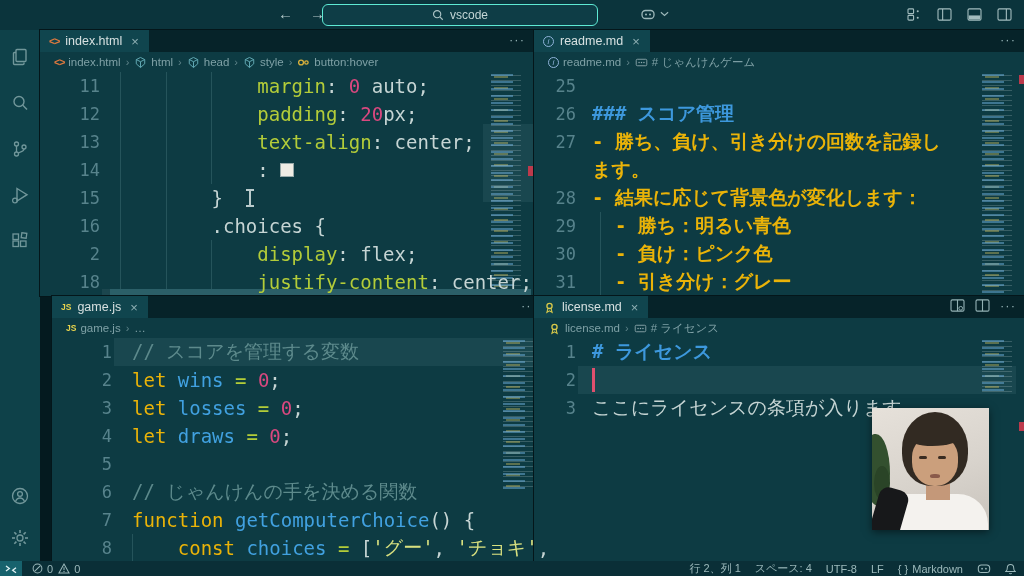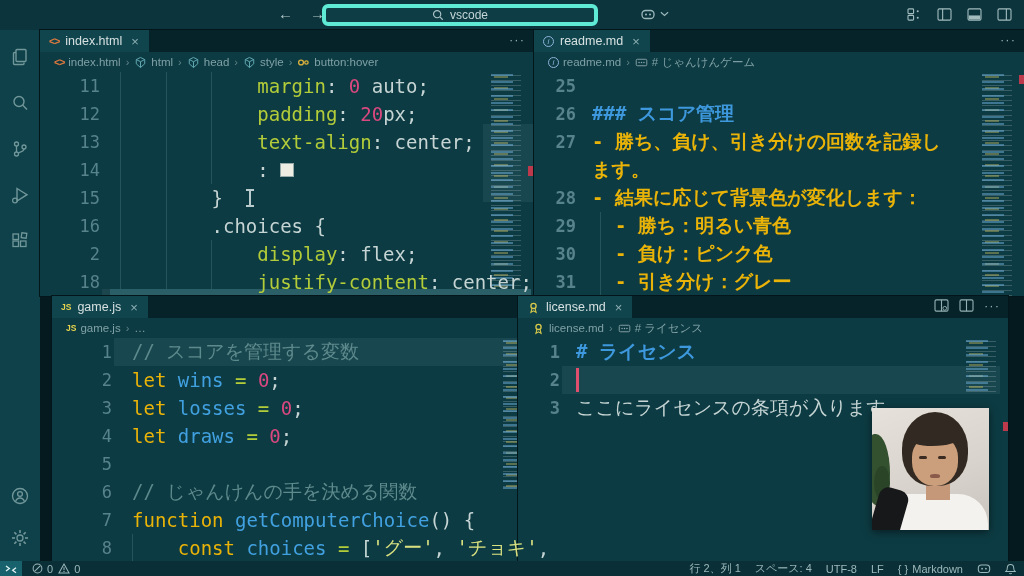--- a/index.html
+++ b/index.html
@@ -8,38 +8,38 @@
     position:relative; width:1024px; height:576px; overflow:hidden;
     background:#041a1f; font-family:"Liberation Sans",sans-serif;
     color:#c6d5d4;
   }
   
   .titlebar{position:absolute;left:0;top:0;width:1024px;height:30px;background:#0b343c;}
   .nav-arrows{position:absolute;left:278px;top:5px;display:flex;gap:17px;color:#b7cccd;font-size:15px;}
   .nav-arrows span{cursor:default;}
   .searchbox{
     position:absolute;left:322px;top:4px;width:276px;height:22px;
-    background:#0e3d46;border:4px solid #5eead4;border-radius:6px;
+    background:#0e3d46;border:1px solid #5eead4;border-radius:6px;
     display:flex;align-items:center;justify-content:center;gap:6px;
     color:#c4d6d6;font-size:12px;
   }
   .copilot-btn{position:absolute;left:640px;top:7px;display:flex;align-items:center;gap:4px;color:#9db8ba;}
   .winicons{position:absolute;right:12px;top:8px;display:flex;gap:15px;}
   
   .activitybar{position:absolute;left:0;top:30px;width:40px;height:531px;background:#0e4149;
     display:flex;flex-direction:column;align-items:center;padding-top:16px;}
   .ab-top{display:flex;flex-direction:column;gap:24px;align-items:center;}
   .ab-bottom{position:absolute;bottom:12px;display:flex;flex-direction:column;gap:20px;align-items:center;}
   .ab-ic{width:22px;height:22px;display:flex;align-items:center;justify-content:center;opacity:.85;}
   
   .pane{position:absolute;background:#0d3b43;overflow:hidden;box-shadow:0 0 0 1px #04161a;}
   .pane-tl{left:40px;top:30px;width:493px;height:266px;}
   .pane-tr{left:534px;top:30px;width:490px;height:266px;}
   .pane-bl{left:52px;top:296px;width:493px;height:266px;}
-  .pane-br{left:518px;top:296px;width:490px;height:266px;}
+  .pane-br{left:534px;top:296px;width:490px;height:266px;}
   .tabbar{position:relative;height:22px;background:#062329;display:flex;}
   .tab{height:22px;display:inline-flex;align-items:center;gap:6px;background:#10454e;
     padding:0 10px 0 9px;font-size:12.5px;color:#d6e0e0;}
   .tab-close{color:#8fb0b4;font-size:13px;margin-left:3px;cursor:default;}
   .pane-actions{position:absolute;right:8px;top:2px;display:flex;gap:10px;align-items:center;color:#93b1b4;}
   .dots{font-size:13px;letter-spacing:1px;color:#93b1b4;}
   .breadcrumb{height:20px;display:flex;align-items:center;gap:5px;padding-left:14px;
     font-size:11.5px;color:#7fa1a6;background:#0d3b43;white-space:nowrap;}
   .bc-item{display:inline-flex;align-items:center;gap:4px;}
   .bc-sep{color:#5f848a;font-size:11px;}
@@ -50,21 +50,21 @@
     font-size:8px;font-style:italic;display:inline-flex;align-items:center;justify-content:center;}
   .bic-svg{width:13px;height:13px;}
   .editor{position:absolute;top:42px;left:0;right:0;bottom:0;overflow:hidden;
     font-family:"DejaVu Sans Mono",monospace;font-size:19px;}
   .codebody{position:absolute;inset:0;}
   .row{position:relative;height:28px;display:flex;align-items:center;white-space:pre;}
   .row.hl::before{content:"";position:absolute;left:62px;right:8px;top:0;bottom:0;background:rgba(190,235,240,.07);}
   .pane-r .row.hl::before{left:44px;}
   .ln{flex:0 0 auto;display:inline-block;width:60px;text-align:right;color:#57838c;font-size:17px;z-index:1;}
   .cl{margin-left:20px;z-index:1;position:relative;display:inline-flex;align-items:center;}
-  .pane-r .ln{width:42px;font-weight:bold;}
+  .pane-r .ln{width:42px;}
   .pane-r .cl{margin-left:16px;}
   
   .tk-plain{color:#c6d5d4;}
   .tk-prop{color:#b3cc39;}
   .tk-num{color:#d9487f;}
   .tk-comment{color:#5d8a8c;}
   .tk-kw{color:#eab308;font-weight:normal;}
   .tk-blue{color:#41a1e0;}
   .tk-op{color:#b3cc39;}
   .tk-str{color:#d8e07f;}

